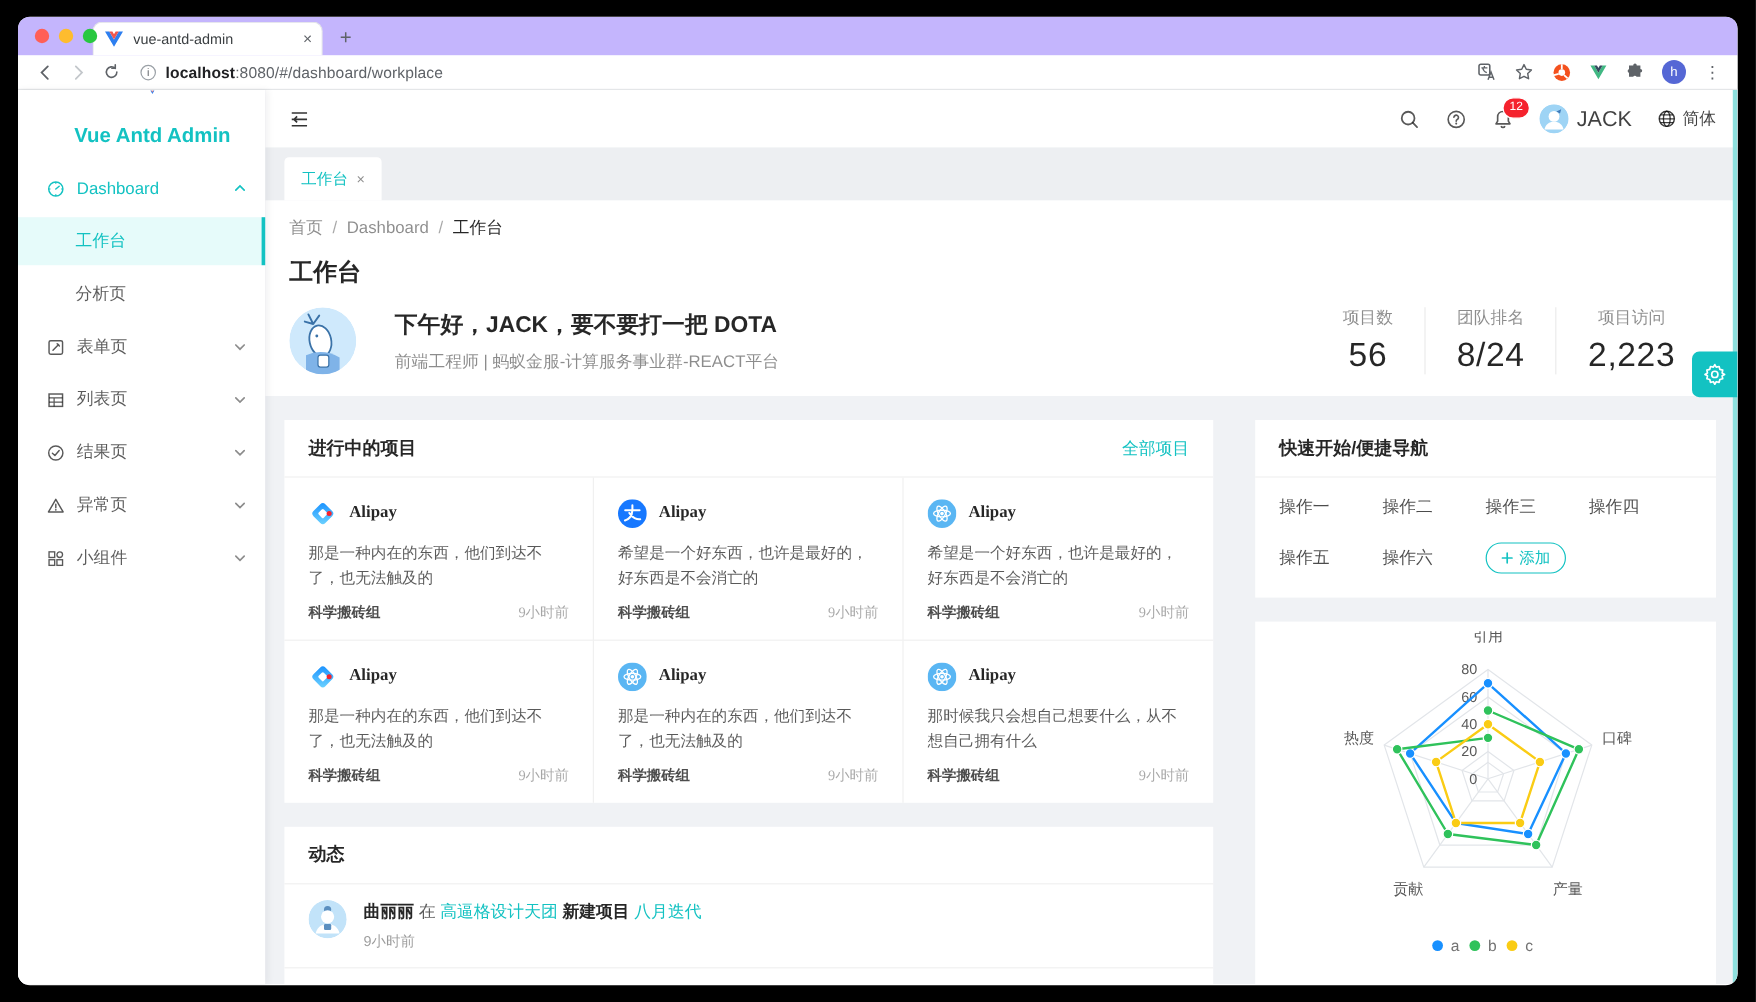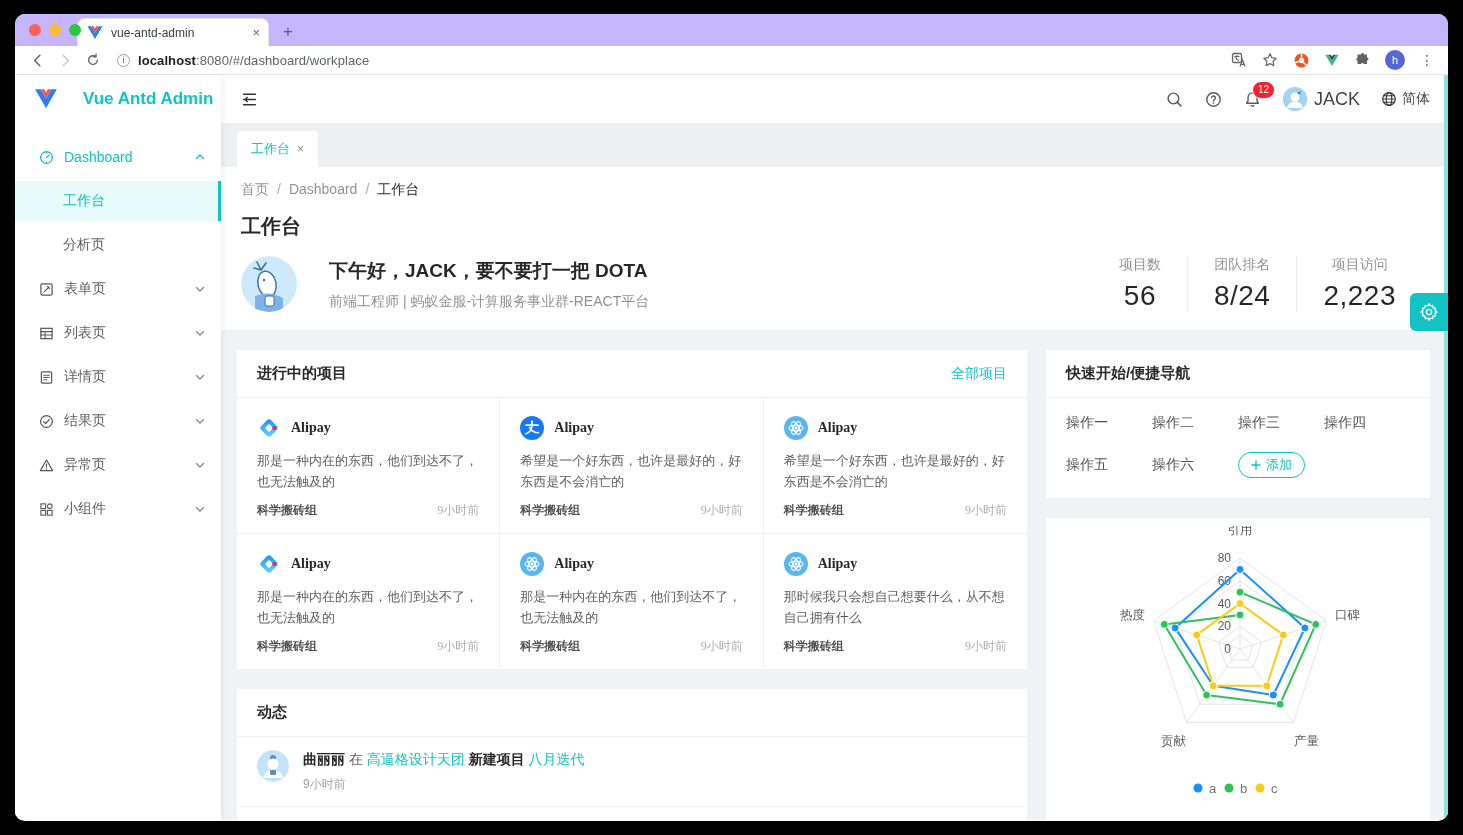--- a/index.html
+++ b/index.html
@@ -24,21 +24,21 @@
   .url-text { font-size:13px; color:#5f6368; letter-spacing:.1px; }
   .url-text b { color:#202124; font-weight:700; }
   .chromeicons { display:flex; align-items:center; gap:13px; padding-right:2px; }
   .cicon { width:18px; height:18px; display:flex; align-items:center; justify-content:center; }
   .profile-badge { width:20px; height:20px; border-radius:50%; background:#5567d5; color:#fff; font-size:11px; display:flex; align-items:center; justify-content:center; }
   .dots { color:#5f6368; font-size:14px; letter-spacing:0; }
 
   
   .apparea { height:745px; display:flex; position:relative; background:#f0f2f5; }
   .sidebar { width:206px; background:#fff; box-shadow:2px 0 6px rgba(0,21,41,.06); z-index:2; }
-  .logo-row { height:48px; display:flex; align-items:center; gap:24px; padding-left:18px; }
+  .logo-row { height:48px; display:flex; align-items:center; gap:24px; padding-left:18px;flex-direction:column; }
   .logo-text { color:#13c2c2; font-size:17px; font-weight:700; white-space:nowrap; }
   .menu { padding-top:10px; }
   .mitem { height:40px; margin:4px 0; display:flex; align-items:center; gap:10px; padding:0 16px 0 24px; color:rgba(0,0,0,.65); font-size:14px; cursor:pointer; position:relative; }
   .mitem .mlabel { flex:1; }
   .mitem.parent-active { color:#13c2c2; }
   .msub { padding-left:48px; }
   .msub.active { background:#e6fbfa; color:#13c2c2; }
   .msub.active::after { content:""; position:absolute; right:0; top:0; bottom:0; width:3px; background:#13c2c2; }
   .micon { width:15px; height:15px; flex:0 0 15px; }
   .chev { width:10px; height:10px; color:rgba(0,0,0,.45); }
@@ -72,21 +72,21 @@
   .deer { width:56px; height:56px; border-radius:50%; flex:0 0 56px; overflow:hidden; }
   .greet-txt { margin-left:32px; flex:1; }
   .greet-title { font-size:19px; font-weight:600; color:rgba(0,0,0,.85); }
   .greet-sub { margin-top:9px; font-size:14px; color:rgba(0,0,0,.45); }
   .stats { display:flex; align-items:center; margin-right:6px; }
   .stat { text-align:center; padding:0 26px; }
   .stat + .stat { border-left:1px solid #ececec; }
   .stat-label { font-size:14px; color:rgba(0,0,0,.45); }
   .stat-value { margin-top:6px; font-size:28px; color:rgba(0,0,0,.85); font-weight:400; letter-spacing:.5px; }
 
-  .content { flex:1; display:flex; gap:19px; padding:20px 18px 0 16px; overflow:hidden; }
+  .content { flex:1; display:flex; gap:35px; padding:20px 18px 0 16px; overflow:hidden; }
   .col-left { flex:1; min-width:0; }
   .col-right { width:384px; flex:0 0 384px; }
   .card { background:#fff; margin-bottom:20px; }
   .card-head { height:48px; display:flex; align-items:center; justify-content:space-between; padding:0 20px; border-bottom:1px solid #f0f0f0; }
   .card-title { font-size:15px; font-weight:600; color:rgba(0,0,0,.85); }
   .link { color:#13c2c2; font-size:14px; cursor:pointer; text-decoration:none; }
 
   .proj-grid { display:grid; grid-template-columns:1fr 1fr 1fr;font-family:Liberation Serif, serif; }
   .proj-cell { padding:18px 20px 14px; border-right:1px solid #f0f0f0; border-bottom:1px solid #f0f0f0; }
   .proj-cell:nth-child(3n){ border-right:none; }
@@ -237,30 +237,20 @@
                 <rect x="2" y="2.5" width="12" height="11" fill="none" stroke="currentColor" stroke-width="1.3"></rect>
                 <path d="M2 6 h12 M2 9.7 h12 M6.5 6 v7.5" stroke="currentColor" stroke-width="1.1"></path>
               </svg>
           <span class="mlabel">列表页</span>
           <svg class="chev" viewBox="0 0 10 10">
                 <path d="M1.5 3.5 L5 7 L8.5 3.5" stroke="currentColor" stroke-width="1.4" fill="none" stroke-linecap="round"></path>
               </svg>
         </div>
         <div class="mitem">
           <svg class="micon" viewBox="0 0 16 16">
-                <rect x="2.5" y="2" width="11" height="12" rx="1.5" fill="none" stroke="currentColor" stroke-width="1.3"></rect>
-                <path d="M5 5.5 h6 M5 8 h6 M5 10.5 h3.5" stroke="currentColor" stroke-width="1.1" stroke-linecap="round"></path>
-              </svg>
-          <span class="mlabel">详情页</span>
-          <svg class="chev" viewBox="0 0 10 10">
-                <path d="M1.5 3.5 L5 7 L8.5 3.5" stroke="currentColor" stroke-width="1.4" fill="none" stroke-linecap="round"></path>
-              </svg>
-        </div>
-        <div class="mitem">
-          <svg class="micon" viewBox="0 0 16 16">
                 <circle cx="8" cy="8" r="6.3" fill="none" stroke="currentColor" stroke-width="1.3"></circle>
                 <path d="M5 8.2 L7.2 10.2 L11 5.8" stroke="currentColor" stroke-width="1.3" fill="none" stroke-linecap="round" stroke-linejoin="round"></path>
               </svg>
           <span class="mlabel">结果页</span>
           <svg class="chev" viewBox="0 0 10 10">
                 <path d="M1.5 3.5 L5 7 L8.5 3.5" stroke="currentColor" stroke-width="1.4" fill="none" stroke-linecap="round"></path>
               </svg>
         </div>
         <div class="mitem">
           <svg class="micon" viewBox="0 0 16 16">

